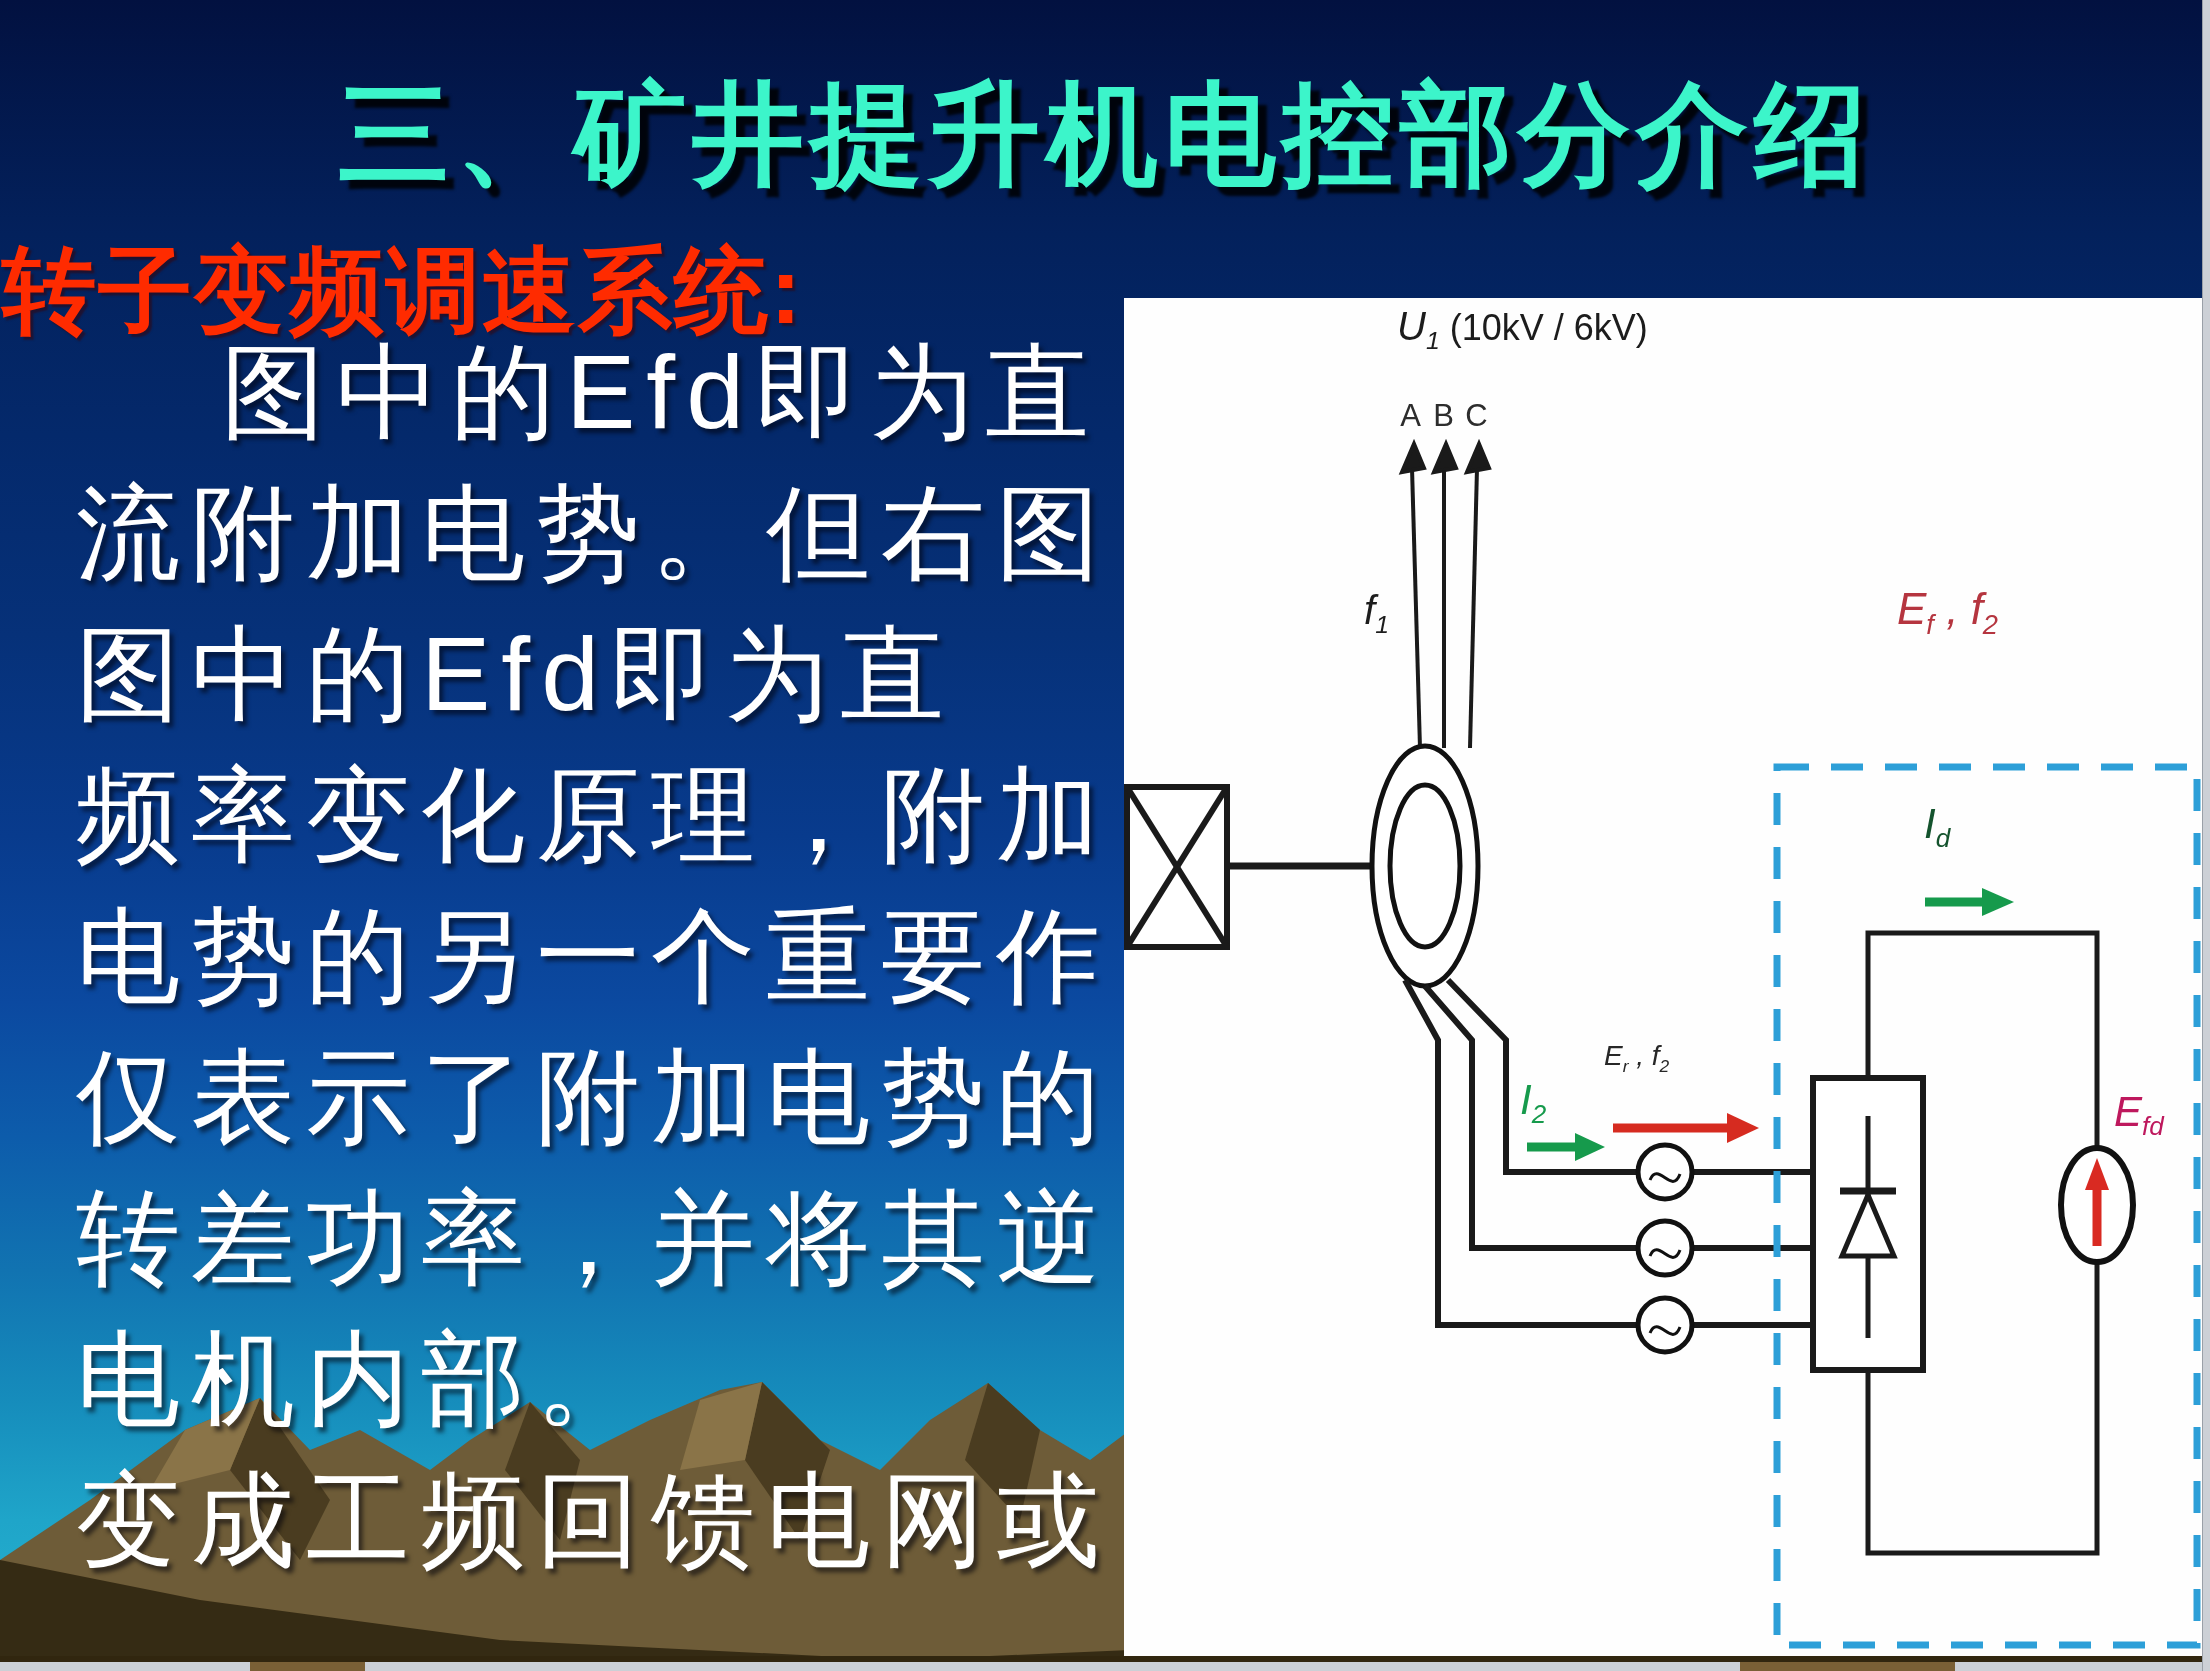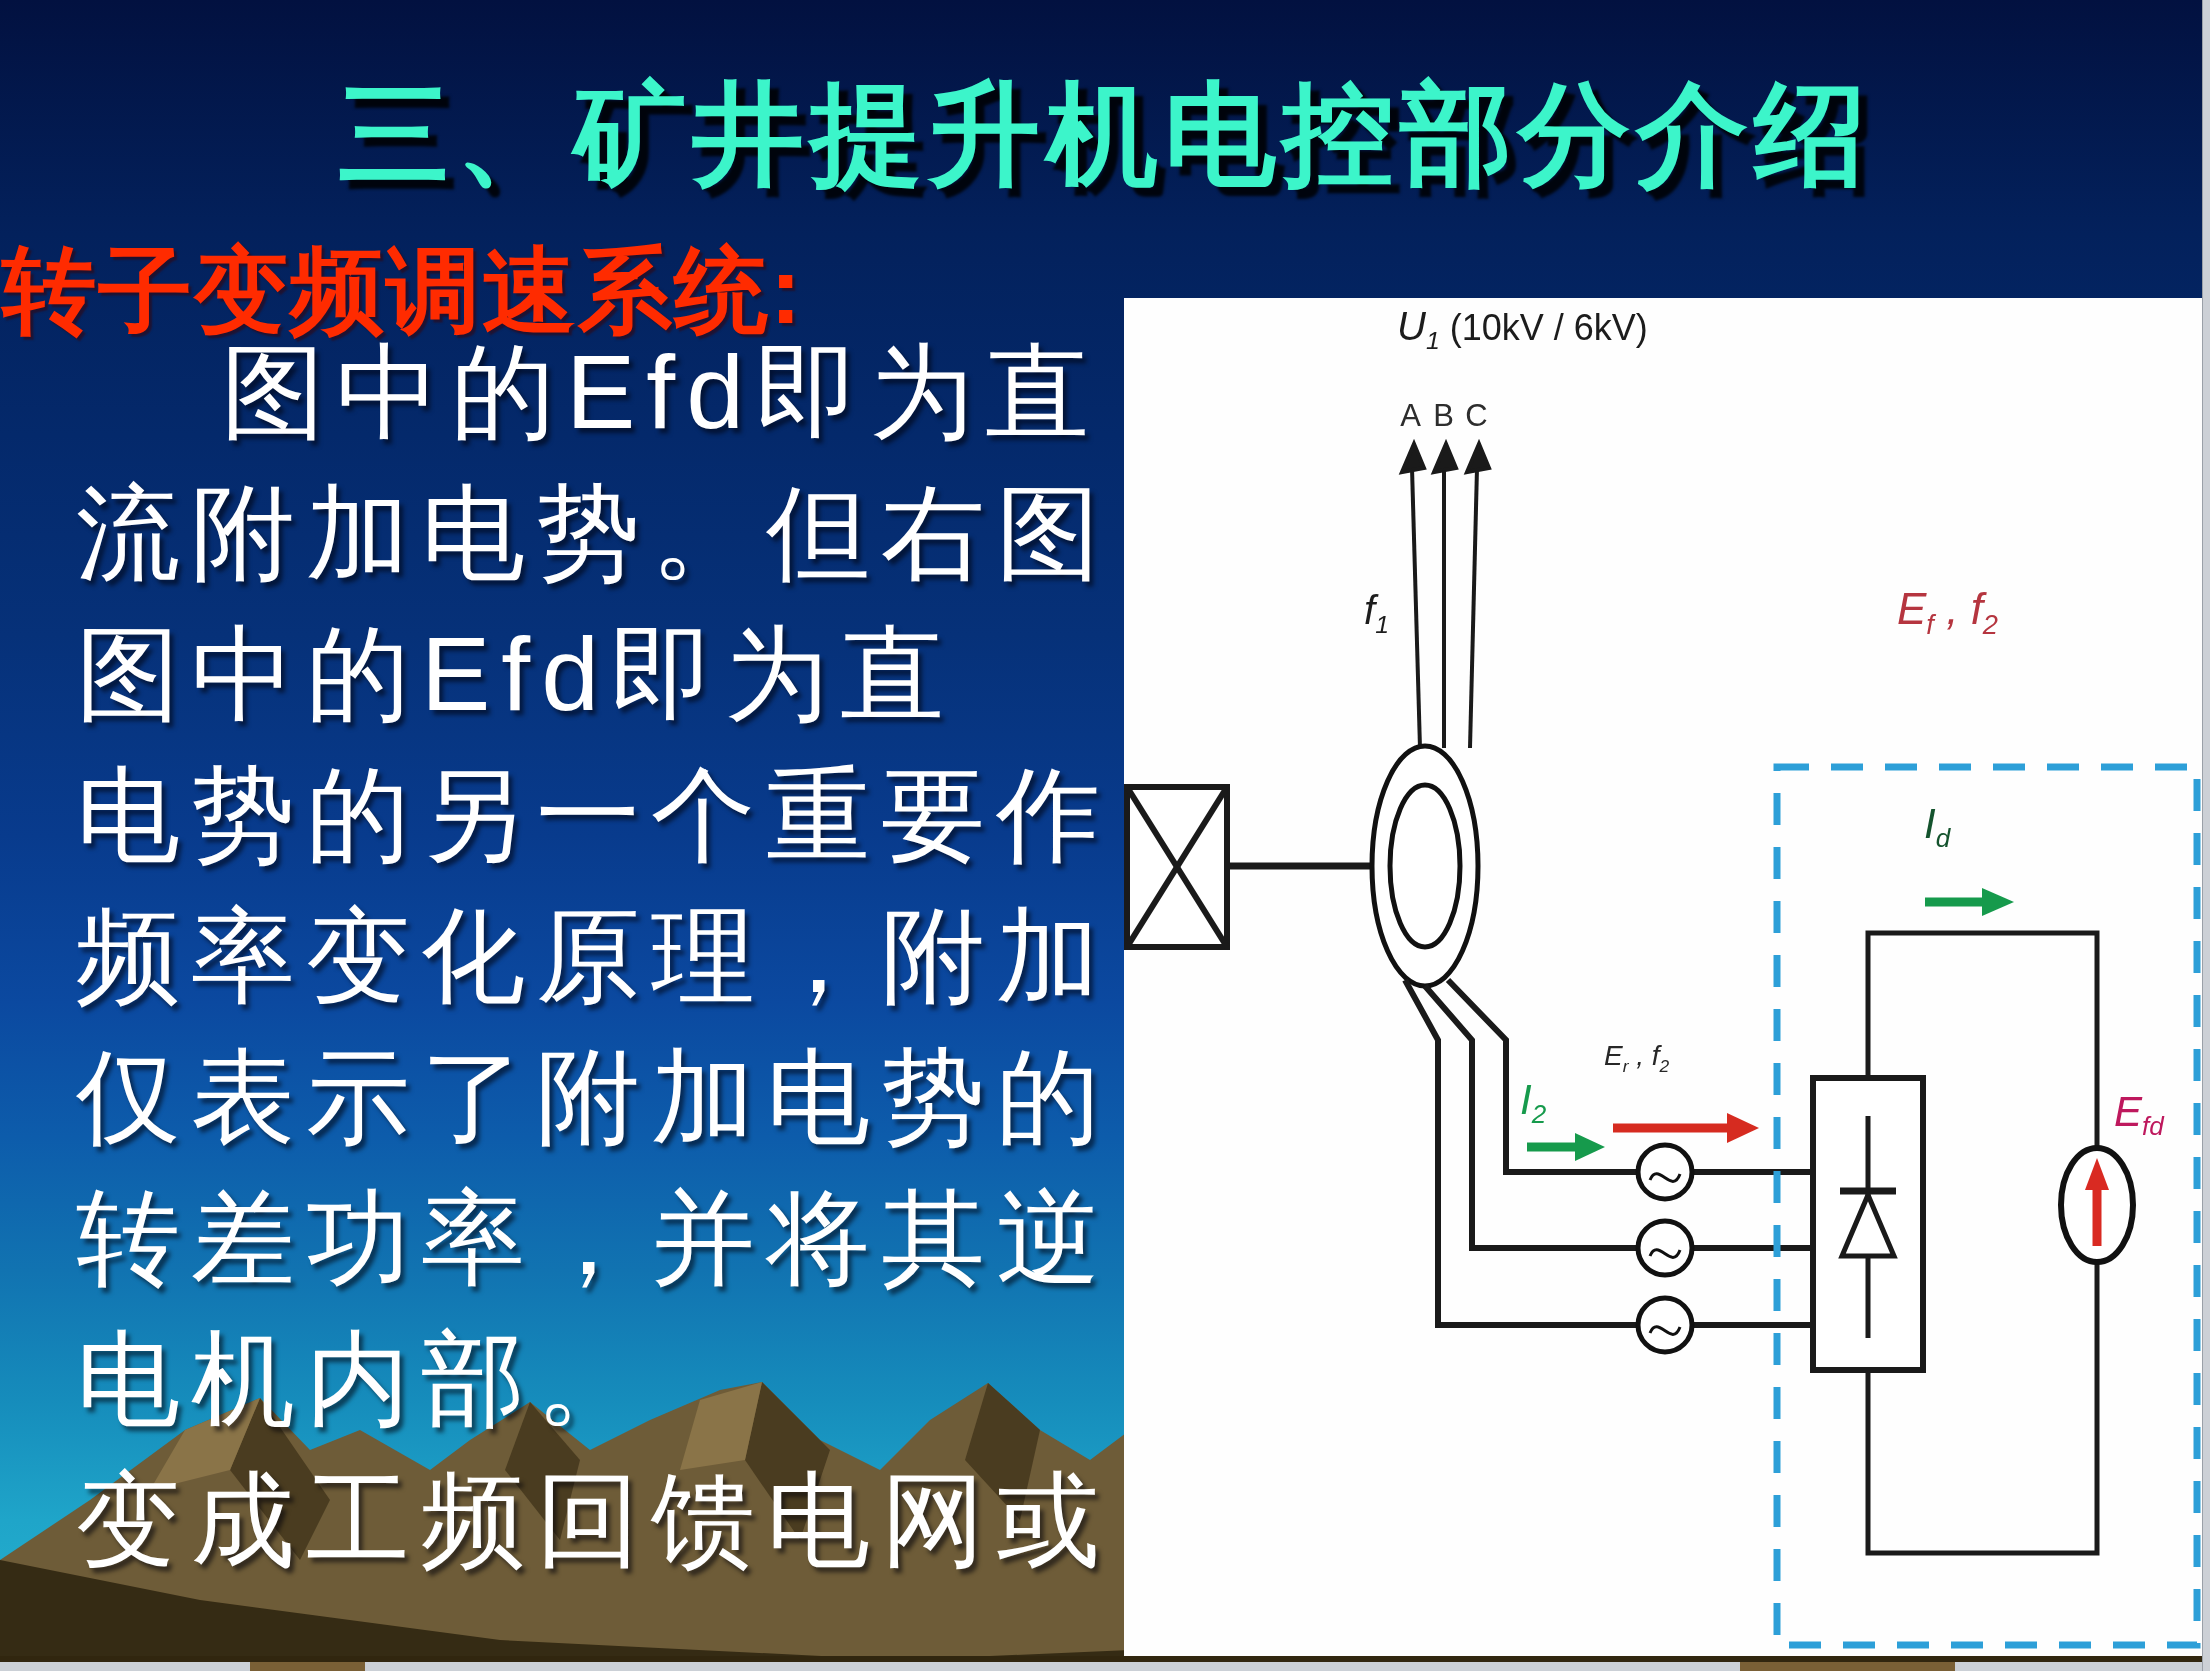--- a/index.html
+++ b/index.html
@@ -68,22 +68,22 @@
   </svg>
 
   <div class="slide-title">三、矿井提升机电控部分介绍</div>
 
   <div class="section-heading">转子变频调速系统:</div>
 
   <div class="body-text">
     <div class="body-line first">图中的Efd即为直</div>
     <div class="body-line">流附加电势。但右图</div>
     <div class="body-line">图中的Efd即为直</div>
+    <div class="body-line">频率变化原理，附加</div>
     <div class="body-line">电势的另一个重要作</div>
-    <div class="body-line">频率变化原理，附加</div>
     <div class="body-line">仅表示了附加电势的</div>
     <div class="body-line">转差功率，并将其逆</div>
     <div class="body-line">电机内部。</div>
     <div class="body-line">变成工频回馈电网或</div>
   </div>
 
   <div class="panel">
     <svg class="circuit" viewBox="0 0 1078 1364">
 
       <g stroke="#1a1a1a" stroke-width="4" fill="#1a1a1a">

